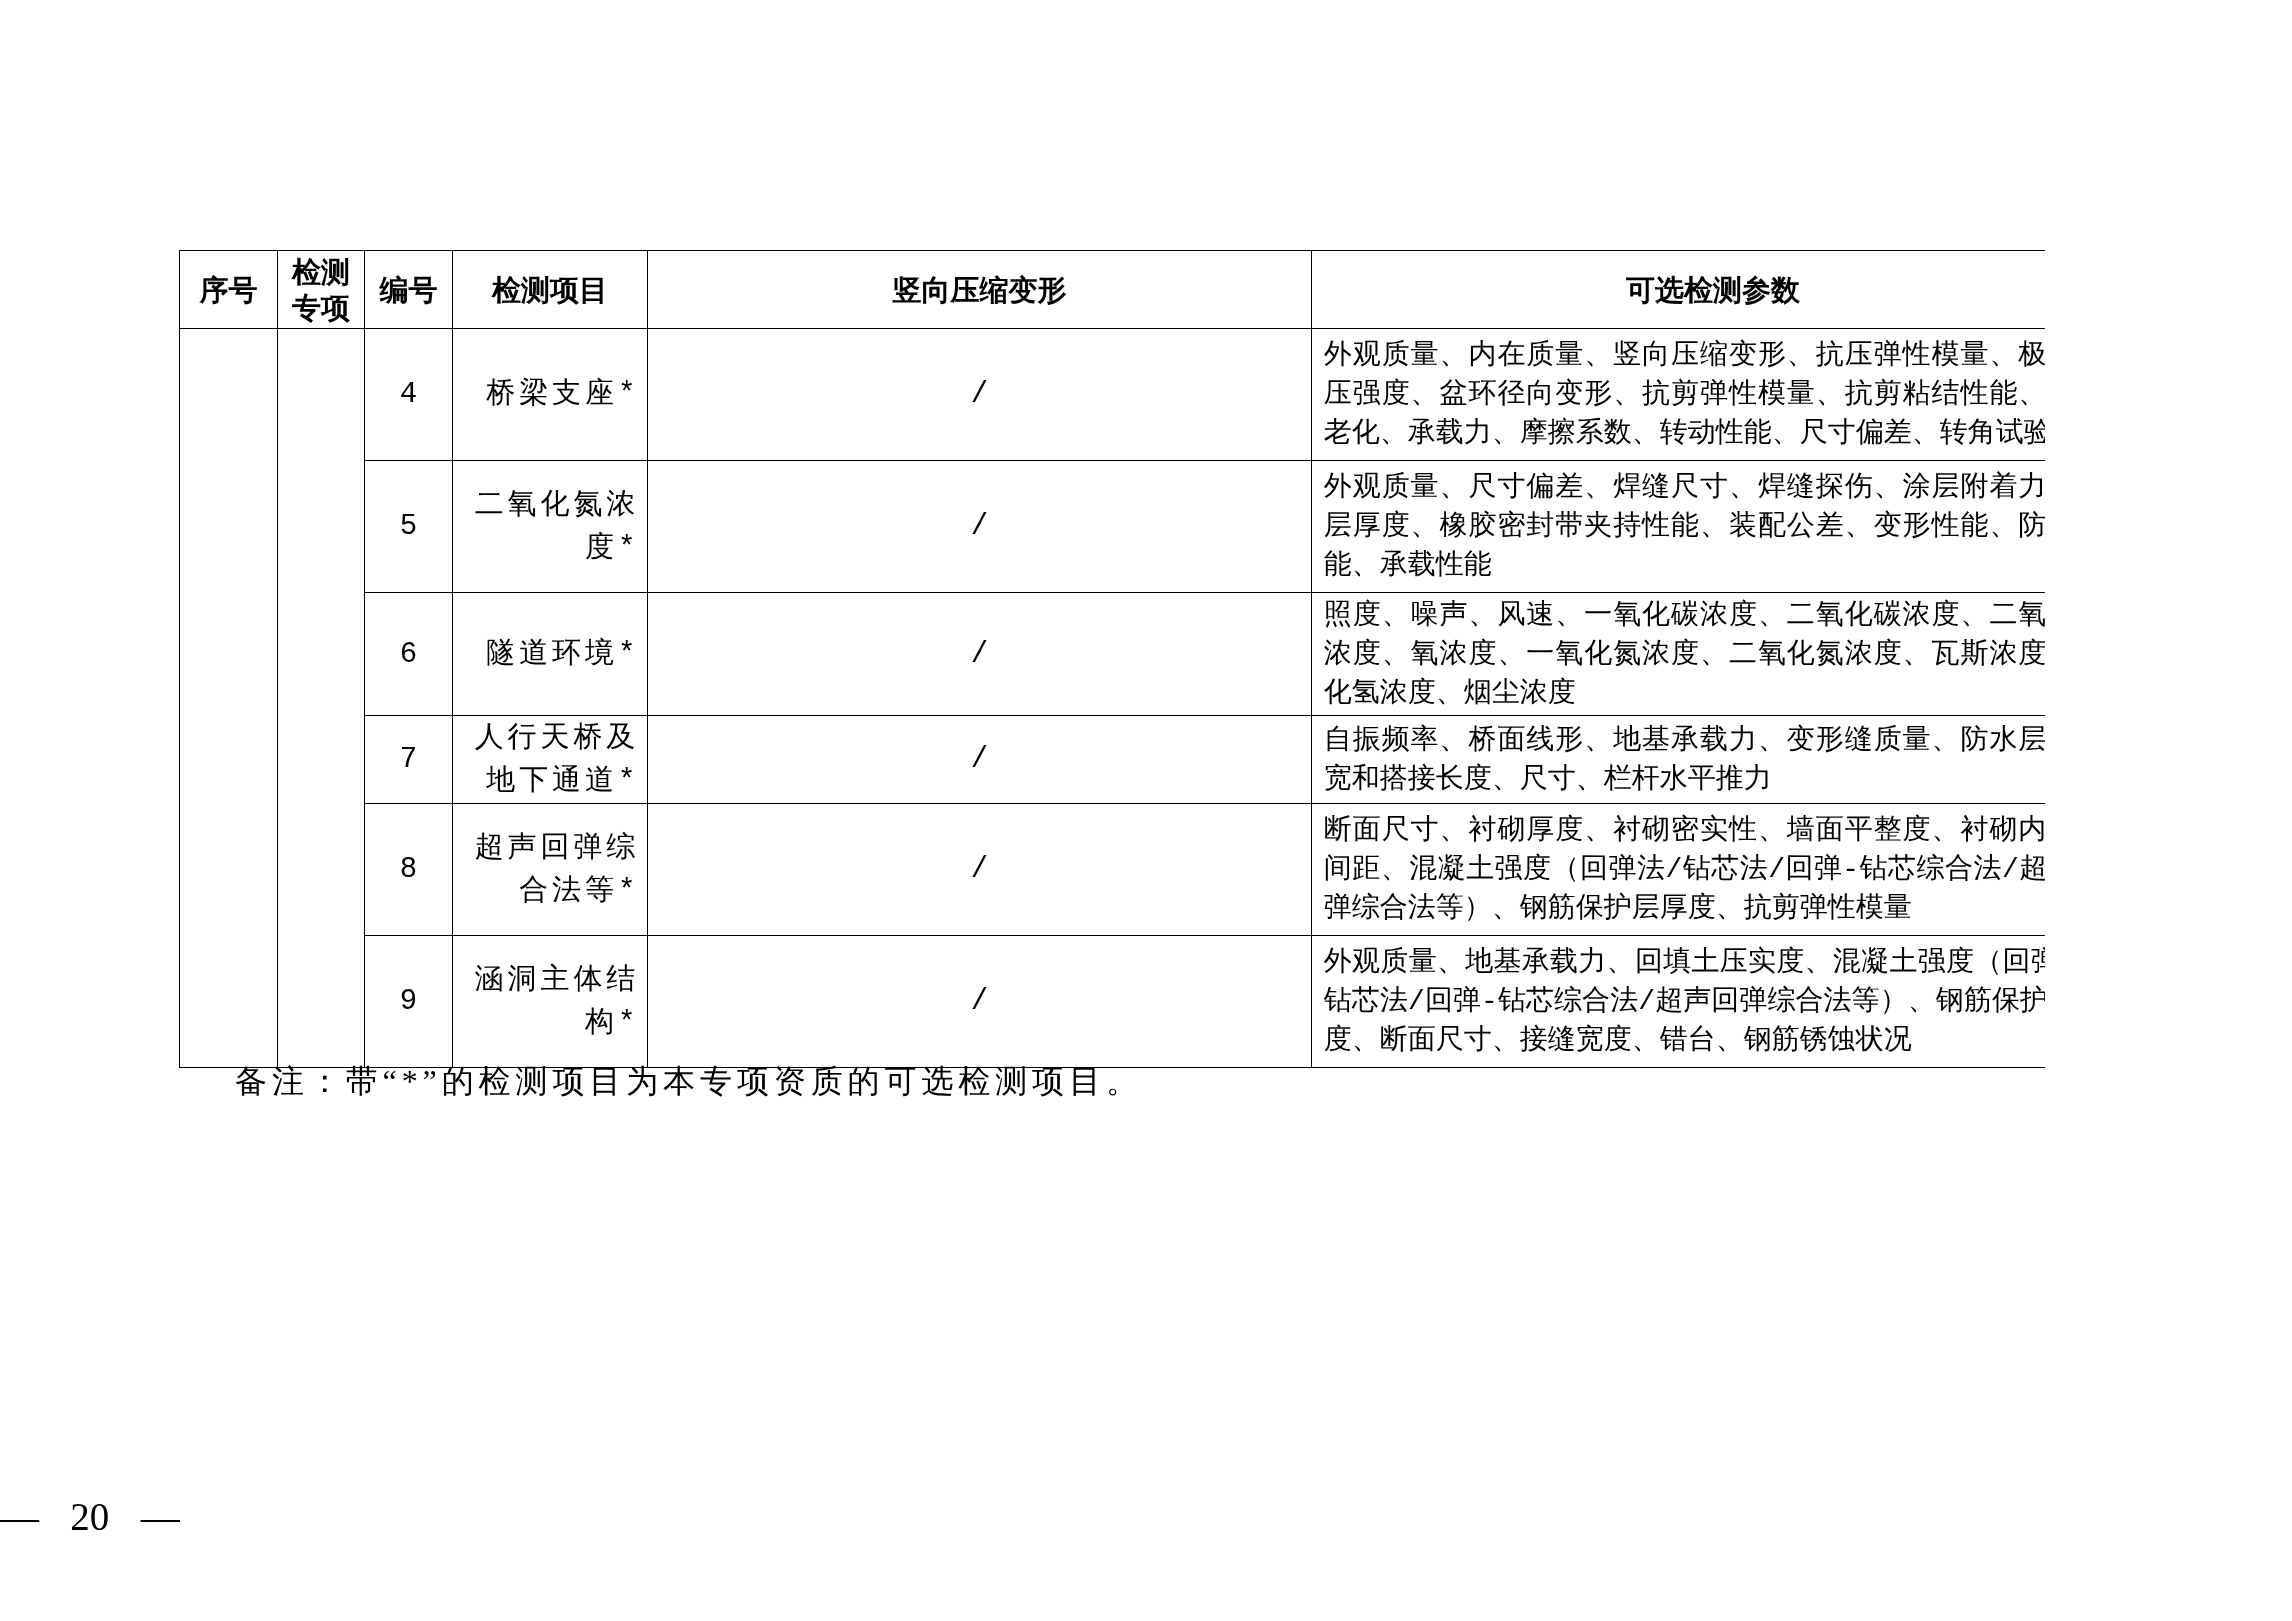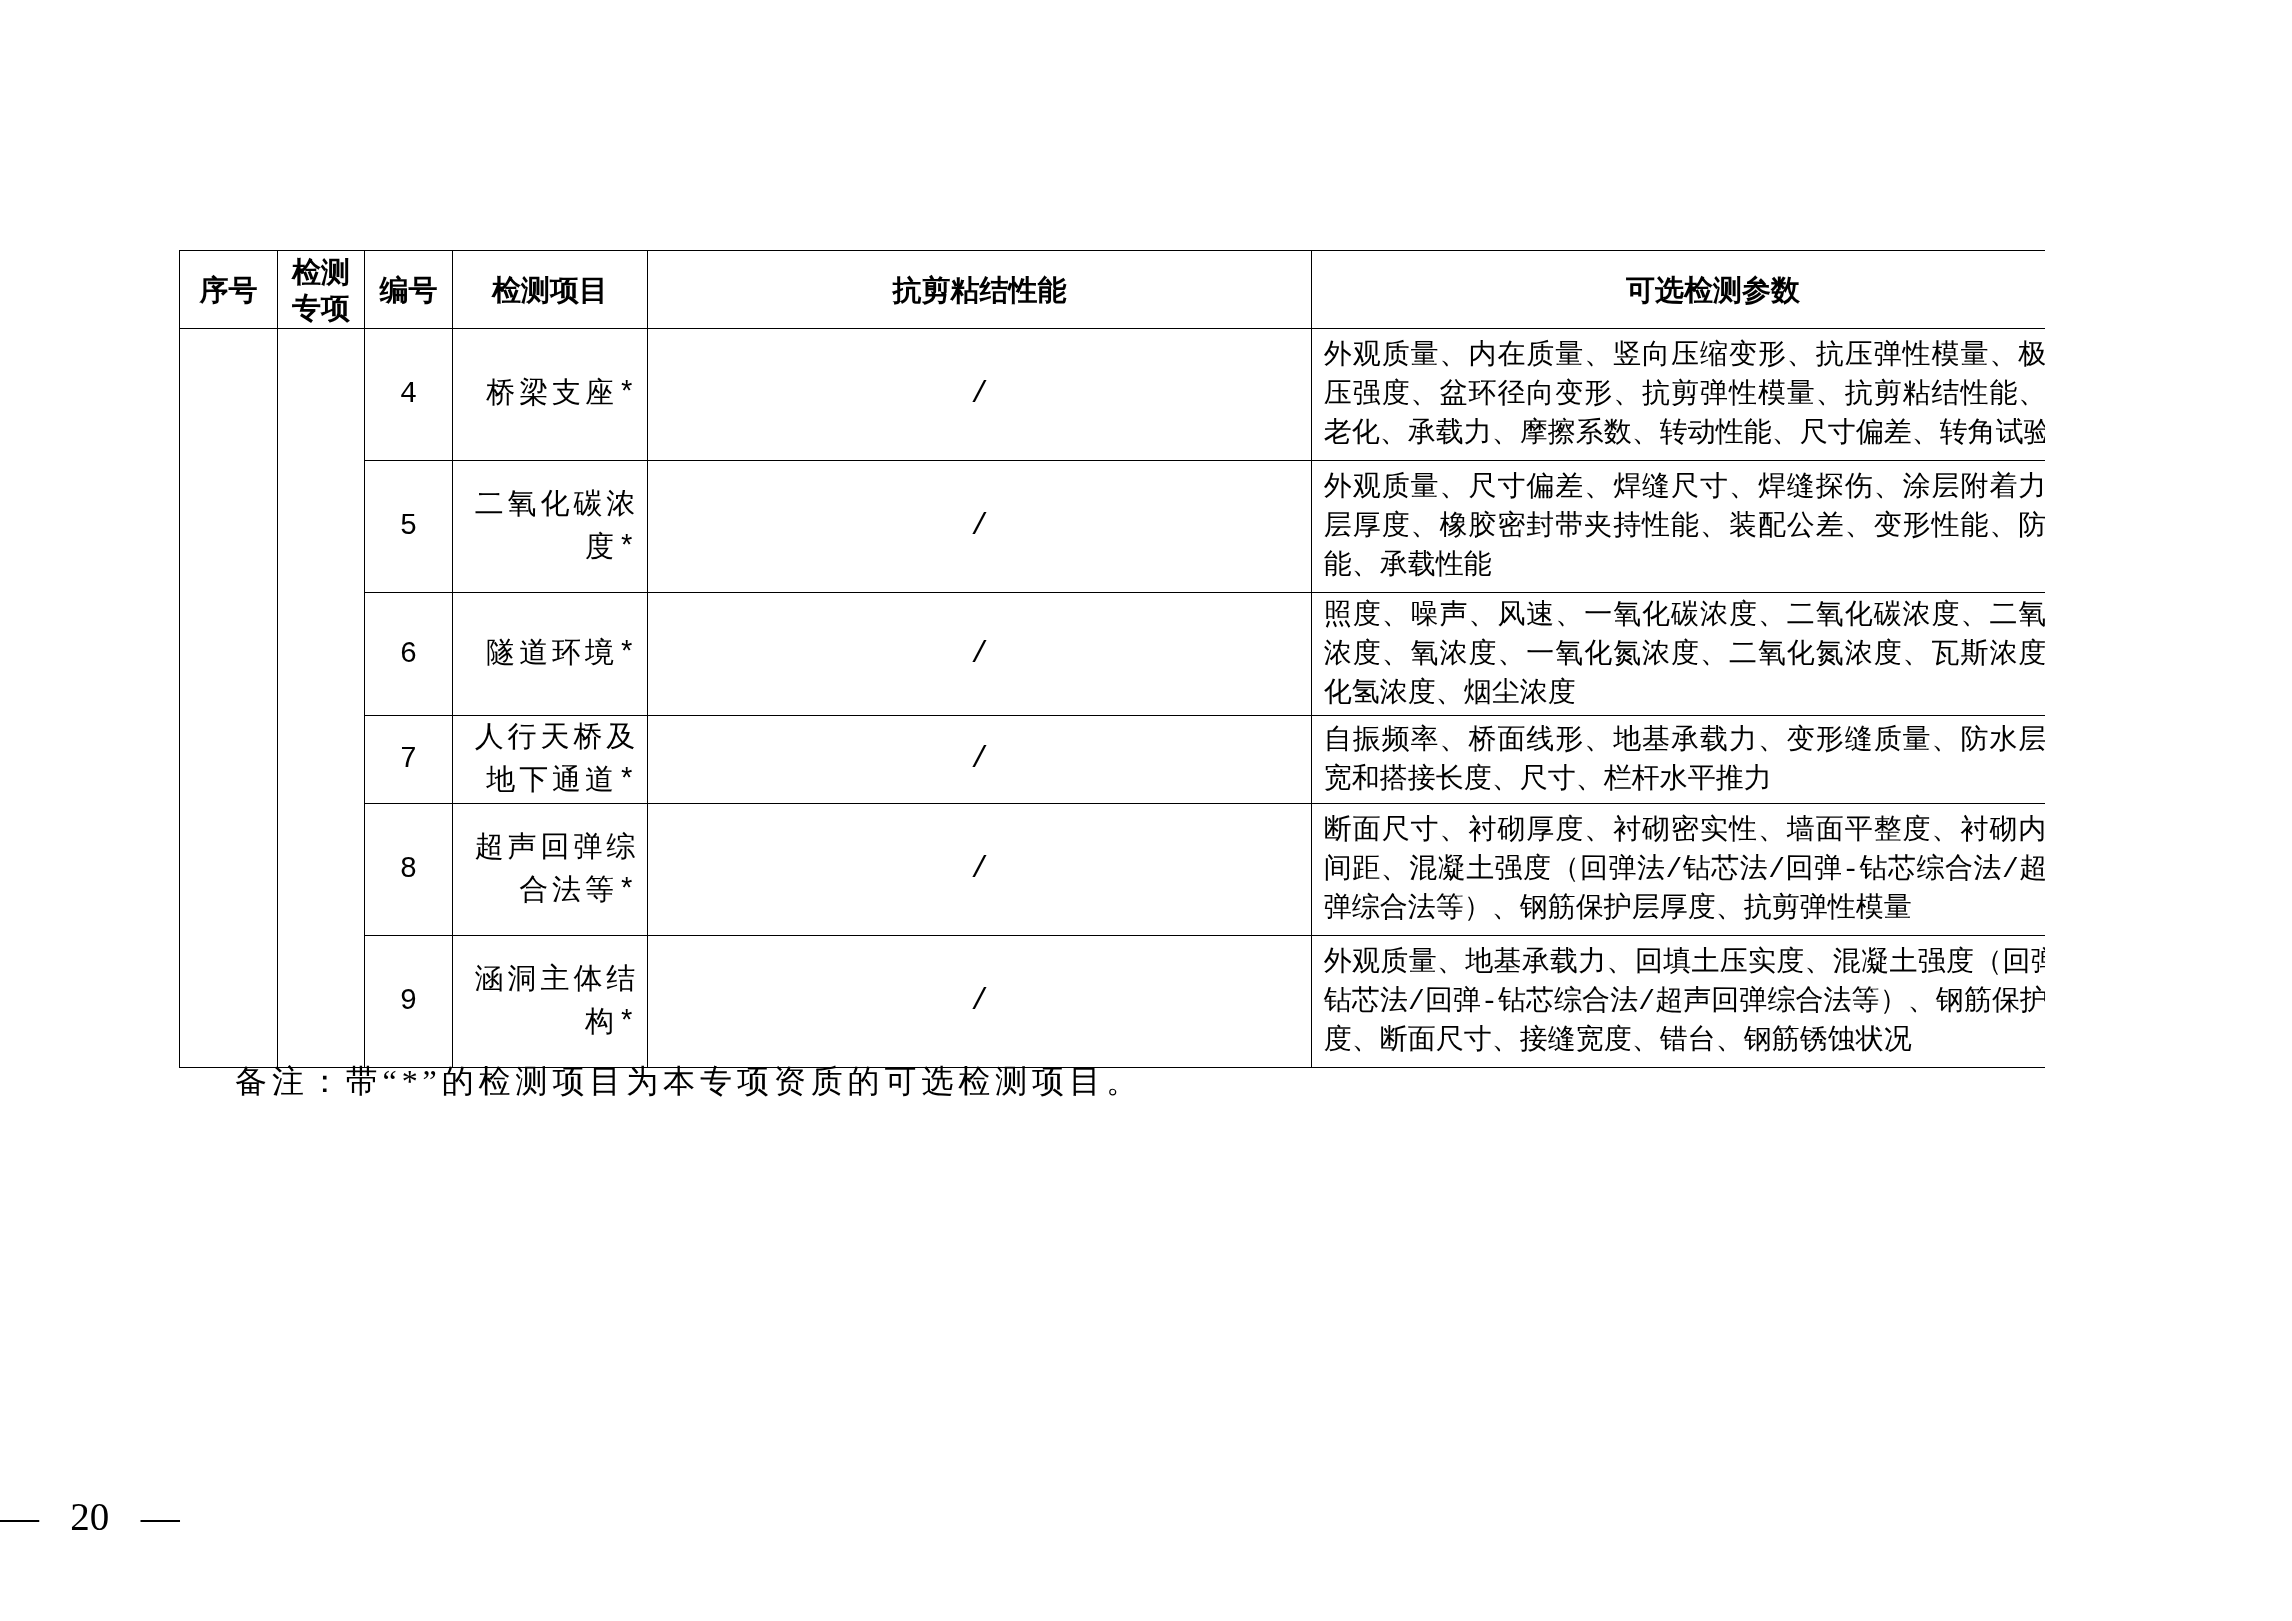--- a/index.html
+++ b/index.html
@@ -92,36 +92,36 @@
       <col style="width:195px">
       <col style="width:664px">
       <col style="width:803px">
     </colgroup>
     <thead>
       <tr style="height:78px">
         <th>序号</th>
         <th>检测专项</th>
         <th>编号</th>
         <th>检测项目</th>
-        <th>抗剪粘结性能</th>
+        <th>竖向压缩变形</th>
         <th>可选检测参数</th>
       </tr>
     </thead>
     <tbody>
       <tr style="height:132px">
         <td rowspan="6"></td>
         <td rowspan="6"></td>
         <td class="cell-no">4</td>
         <td class="cell-item">桥梁支座*</td>
         <td class="cell-required">/</td>
         <td class="cell-optional">外观质量、内在质量、竖向压缩变形、抗压弹性模量、极限抗压强度、盆环径向变形、抗剪弹性模量、抗剪粘结性能、抗剪老化、承载力、摩擦系数、转动性能、尺寸偏差、转角试验</td>
       </tr>
       <tr style="height:132px">
         <td class="cell-no">5</td>
-        <td class="cell-item">二氧化碳浓度*</td>
+        <td class="cell-item">二氧化氮浓度*</td>
         <td class="cell-required">/</td>
         <td class="cell-optional">外观质量、尺寸偏差、焊缝尺寸、焊缝探伤、涂层附着力、涂层厚度、橡胶密封带夹持性能、装配公差、变形性能、防水性能、承载性能</td>
       </tr>
       <tr style="height:123px">
         <td class="cell-no">6</td>
         <td class="cell-item">隧道环境*</td>
         <td class="cell-required">/</td>
         <td class="cell-optional">照度、噪声、风速、一氧化碳浓度、二氧化碳浓度、二氧化硫浓度、氧浓度、一氧化氮浓度、二氧化氮浓度、瓦斯浓度、硫化氢浓度、烟尘浓度</td>
       </tr>
       <tr style="height:88px">

